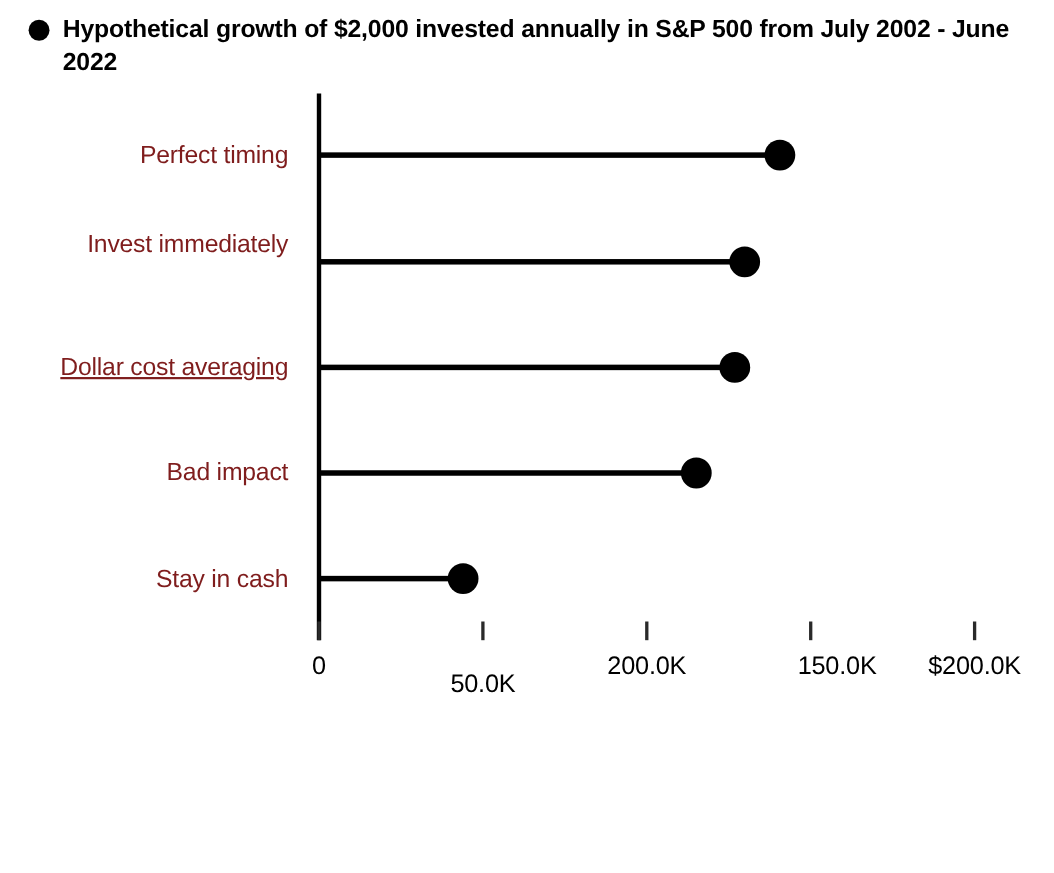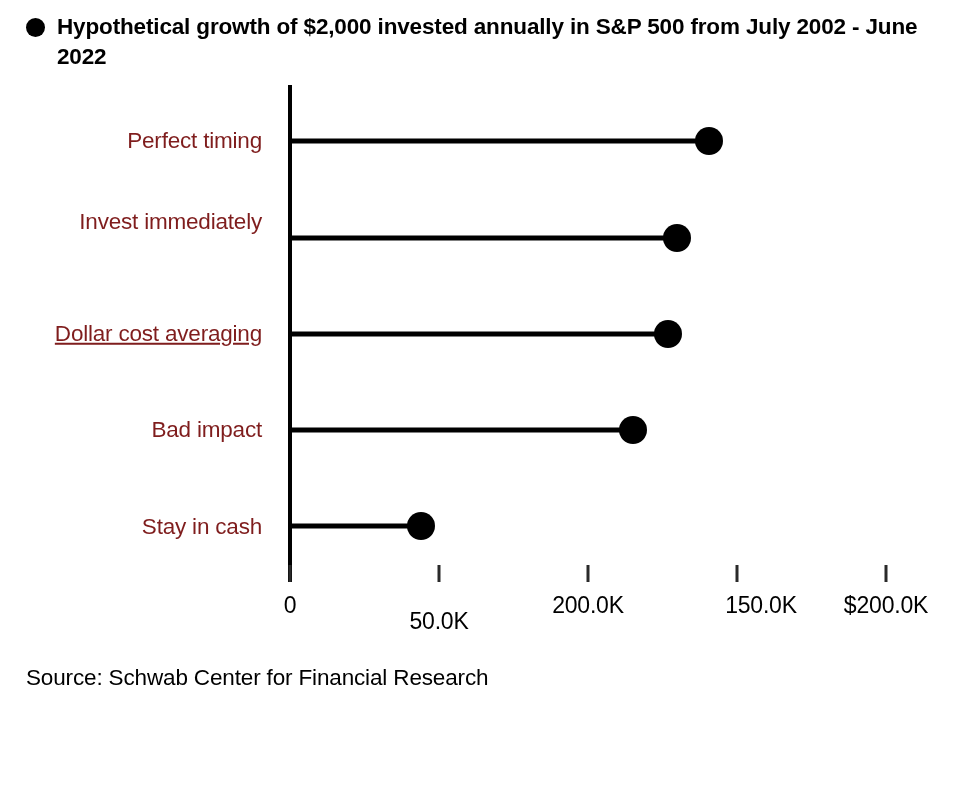--- a/index.html
+++ b/index.html
@@ -167,14 +167,13 @@
       <div class="tick-mark" style="left: 588px; top: 565px;"></div>
       <div class="tick-label" style="left: 588px;">200.0K</div>
       <div class="tick-mark" style="left: 737px; top: 565px;"></div>
       <div class="tick-label" style="left: 737px; margin-left: 24px;">150.0K</div>
       <div class="tick-mark" style="left: 886px; top: 565px;"></div>
       <div class="tick-label" style="left: 886px; text-align: right;">$200.0K</div>
     </div>
 </div>
 
 <div id="footnote-block">
-  <div class="footnote-line">Source: Schwab Center for Financial Research</div>
 </div>
 
 </body></html>

